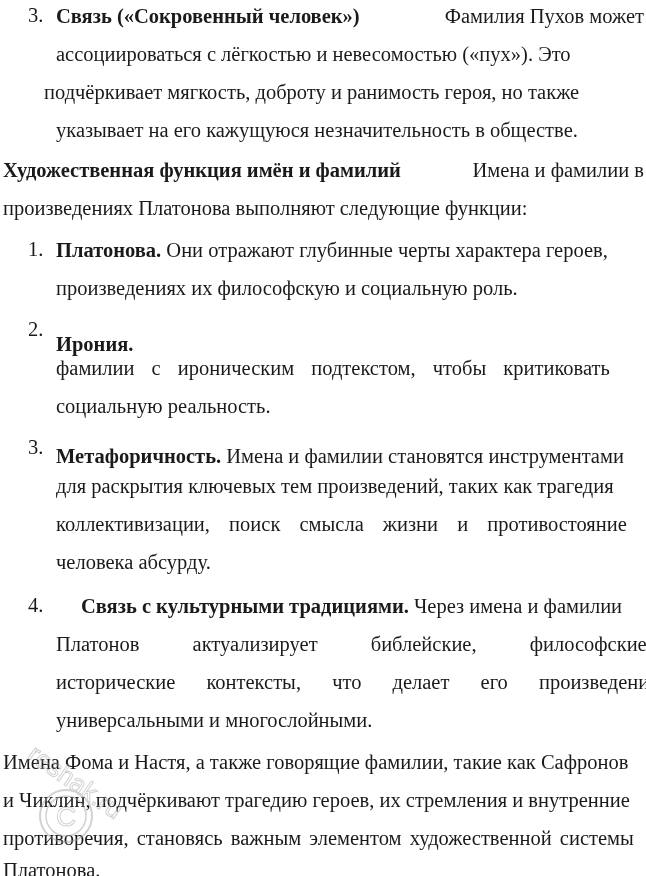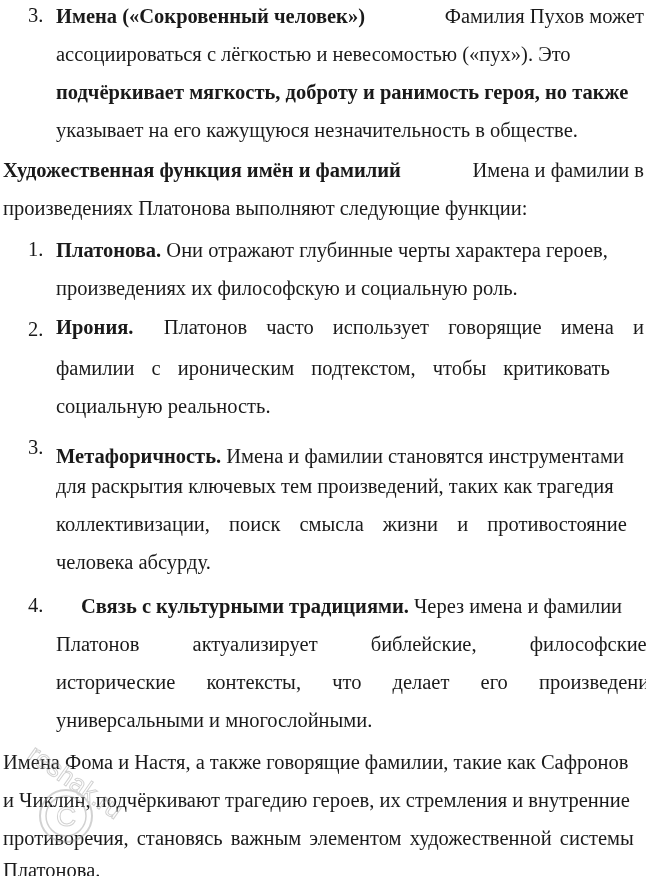--- a/index.html
+++ b/index.html
@@ -50,25 +50,25 @@
     }
   </style>
 </head>
 <body>
 
 <div class="page">
 
   <div>
     <span class="num" style="top:4px;">3.</span>
     <div class="line justify" style="left:56px; width:588px; top:4px;">
-      <span><b>Имена («Сокровенный человек»)</b></span>
+      <span><b>Связь («Сокровенный человек»)</b></span>
       <span>Фамилия Пухов может</span>
     </div>
     <div class="line" style="left:56px; width:588px; top:42px;">ассоциироваться с лёгкостью и невесомостью («пух»). Это</div>
-    <div class="line" style="left:56px; width:588px; top:80px;font-weight:bold;">подчёркивает мягкость, доброту и ранимость героя, но также</div>
+    <div class="line" style="left:44px; width:588px; top:80px;">подчёркивает мягкость, доброту и ранимость героя, но также</div>
     <div class="line" style="left:56px; top:118px;">указывает на его кажущуюся незначительность в обществе.</div>
   </div>
 
   <div>
     <div class="line justify" style="left:3px; width:641px; top:158px;">
       <b>Художественная функция имён и фамилий</b>
       <span>Имена и фамилии в</span>
     </div>
     <div class="line" style="left:3px; top:196px;">произведениях Платонова выполняют следующие функции:</div>
   </div>
@@ -77,23 +77,22 @@
     <span class="num" style="top:238px;">1.</span>
     <div class="line" style="left:56px; top:238px;">
       <b>Платонова.</b>
       <span>Они отражают глубинные черты характера героев,</span>
     </div>
     <div class="line" style="left:56px; top:276px;">произведениях их философскую и социальную роль.</div>
   </div>
 
   <div>
     <span class="num" style="top:318px;">2.</span>
-    <div class="line justify" style="left:56px; width:588px; top:315px;">
+    <div class="line justify" style="left:56px; width:588px; top:332px;">
       <b>Ирония.</b>
-      <span style="word-spacing:14px;">Платонов часто использует говорящие имена и</span>
     </div>
     <div class="line" style="left:56px; width:588px; top:356px; word-spacing:12px;">фамилии с ироническим подтекстом, чтобы критиковать</div>
     <div class="line" style="left:56px; top:394px;">социальную реальность.</div>
   </div>
 
   <div>
     <span class="num" style="top:436px;">3.</span>
     <div class="line" style="left:56px; top:444px;">
       <b>Метафоричность.</b>
       <span>Имена и фамилии становятся инструментами</span>

